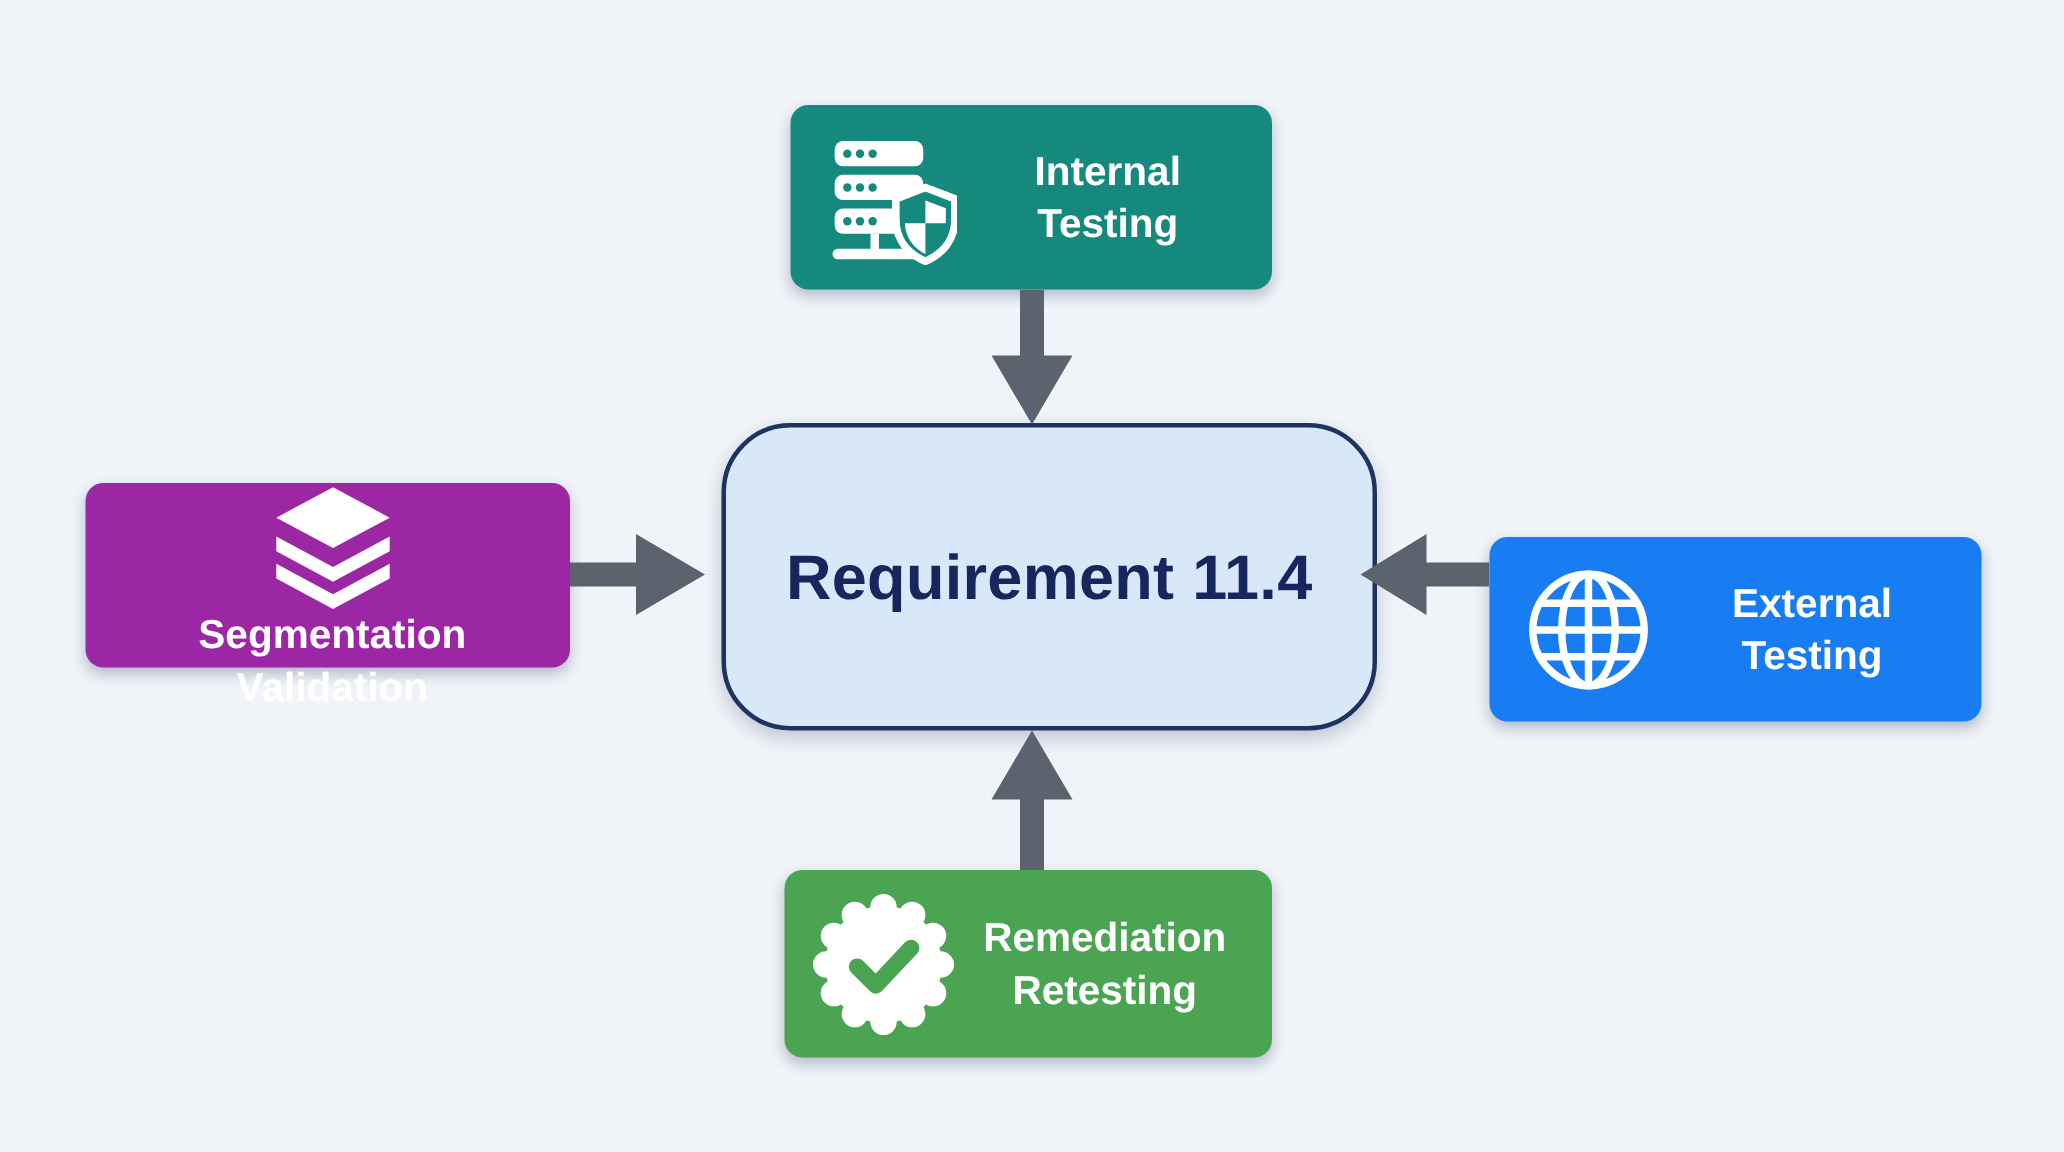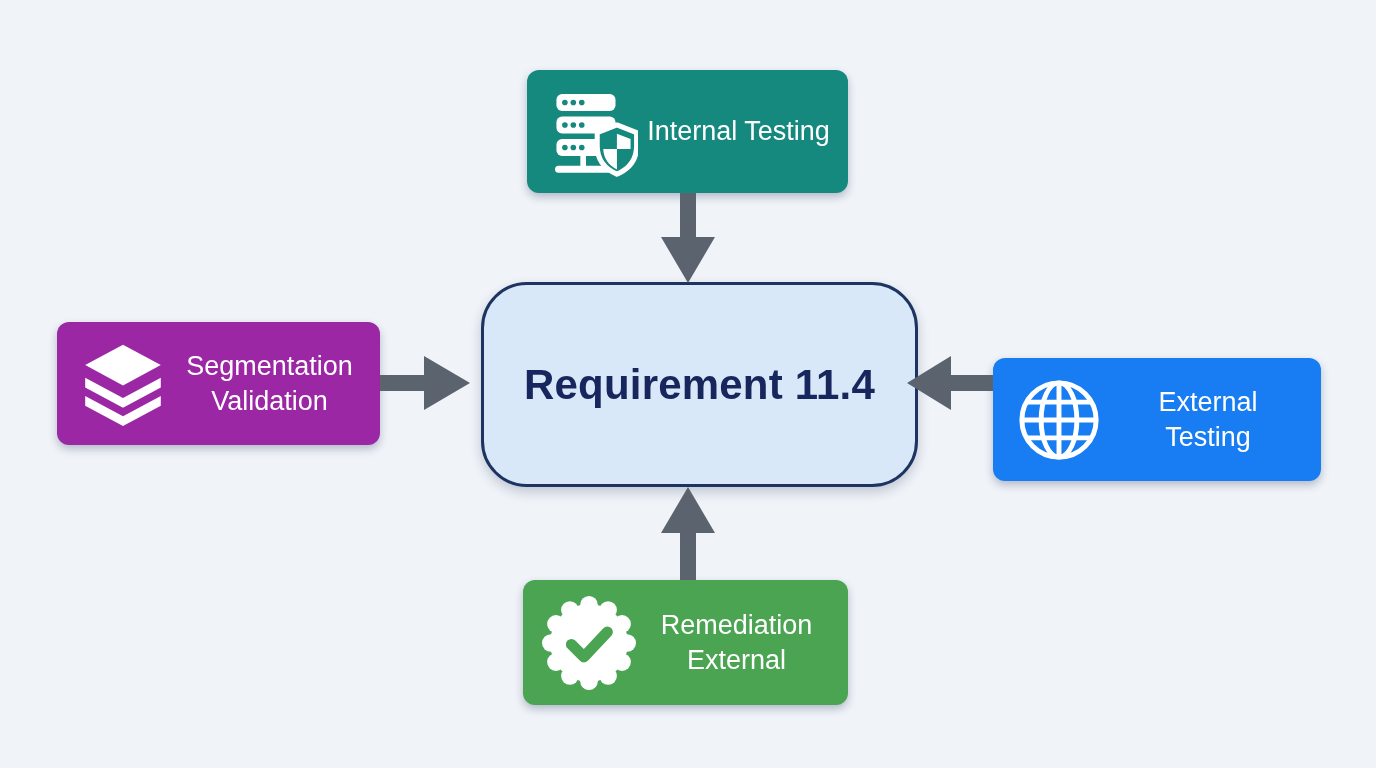--- a/index.html
+++ b/index.html
@@ -25,27 +25,27 @@
     flex: 0 0 auto;
     width: 96px;
     display: flex;
     align-items: center;
     justify-content: center;
   }
   .node .label {
     flex: 1 1 auto;
     text-align: center;
     color: #ffffff;
-    font-weight: normal;
+    font-weight: bold;
     font-size: 27px;
     line-height: 1.28;
     padding: 0 6px;
   }
   .node-top    { left: 527px; top: 70px;  width: 321px; height: 123px; }
-  .node-left   { left: 57px;  top: 322px; width: 323px; height: 123px; }
+  .node-left   { left: 57px;  top: 322px; width: 323px; height: 123px; flex-direction: column; }
   .node-right  { left: 993px; top: 322px; width: 328px; height: 123px; margin-top: 36px; }
   .node-bottom { left: 523px; top: 580px; width: 325px; height: 125px; }
 
   
   .center-node {
     position: absolute;
     left: 481px; top: 282px; width: 437px; height: 205px;
     background: var(--fill, #d9e8f9);
     border: 3px solid var(--stroke, #1d3460);
     border-radius: 46px;
@@ -145,21 +145,21 @@
             <circle cx="9.5" cy="19" r="6"></circle>
             <circle cx="19" cy="9.5" r="6"></circle>
           <circle cx="32" cy="6" r="6"></circle>
             <circle cx="45" cy="9.5" r="6"></circle>
             <circle cx="54.5" cy="19" r="6"></circle>
           <circle cx="32" cy="32" r="26.5"></circle>
         </g>
         <path d="M20 33 L28.5 41.5 L44.5 24.5" fill="none" stroke="var(--c)" stroke-width="7.5" stroke-linecap="round" stroke-linejoin="round"></path>
       </svg>
     </span>
-    <span class="label">Remediation External</span>
+    <span class="label">Remediation Retesting</span>
   </div>
 
   <div class="arrow arrow-top" style="--a: #5a636e;">
     <svg width="56" height="90" viewBox="0 0 56 90">
       <polygon points="20,0 36,0 36,44 55,44 28,90 1,44 20,44"></polygon>
     </svg>
   </div>
 
   <div class="arrow arrow-bottom" style="--a: #5a636e;">
     <svg width="56" height="93" viewBox="0 0 56 93">

